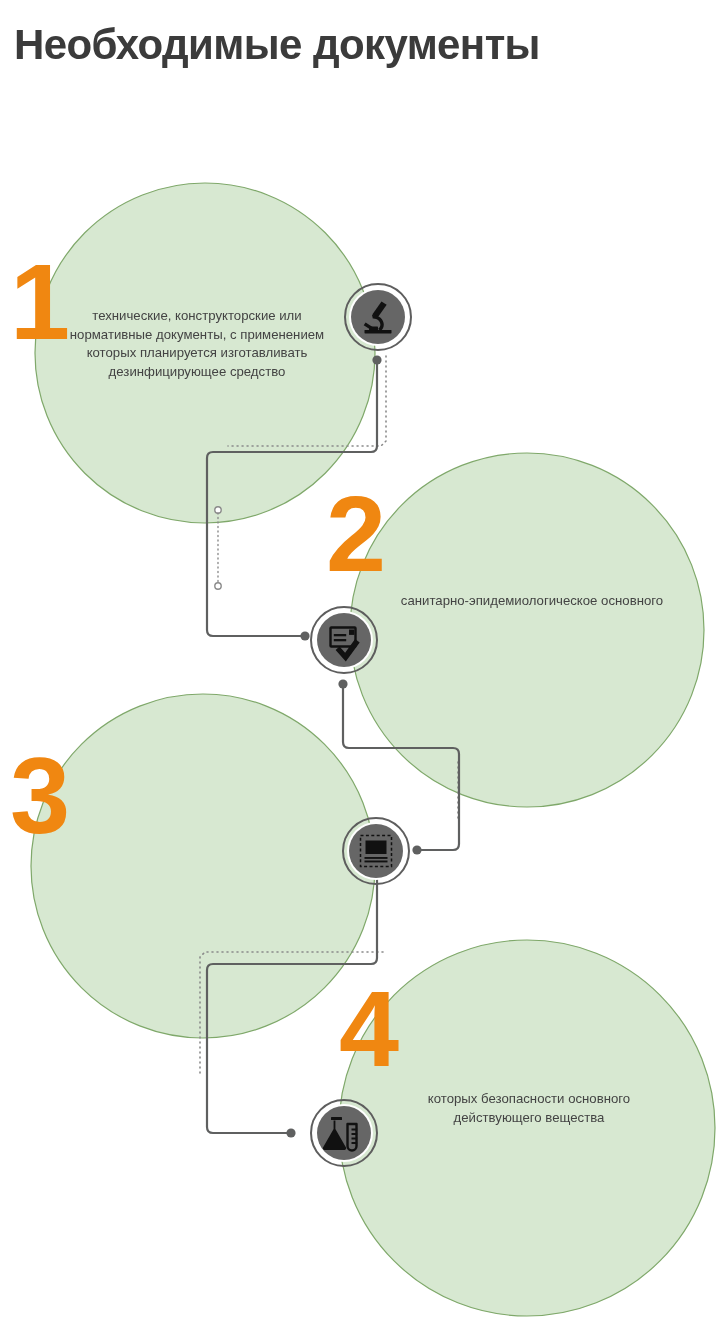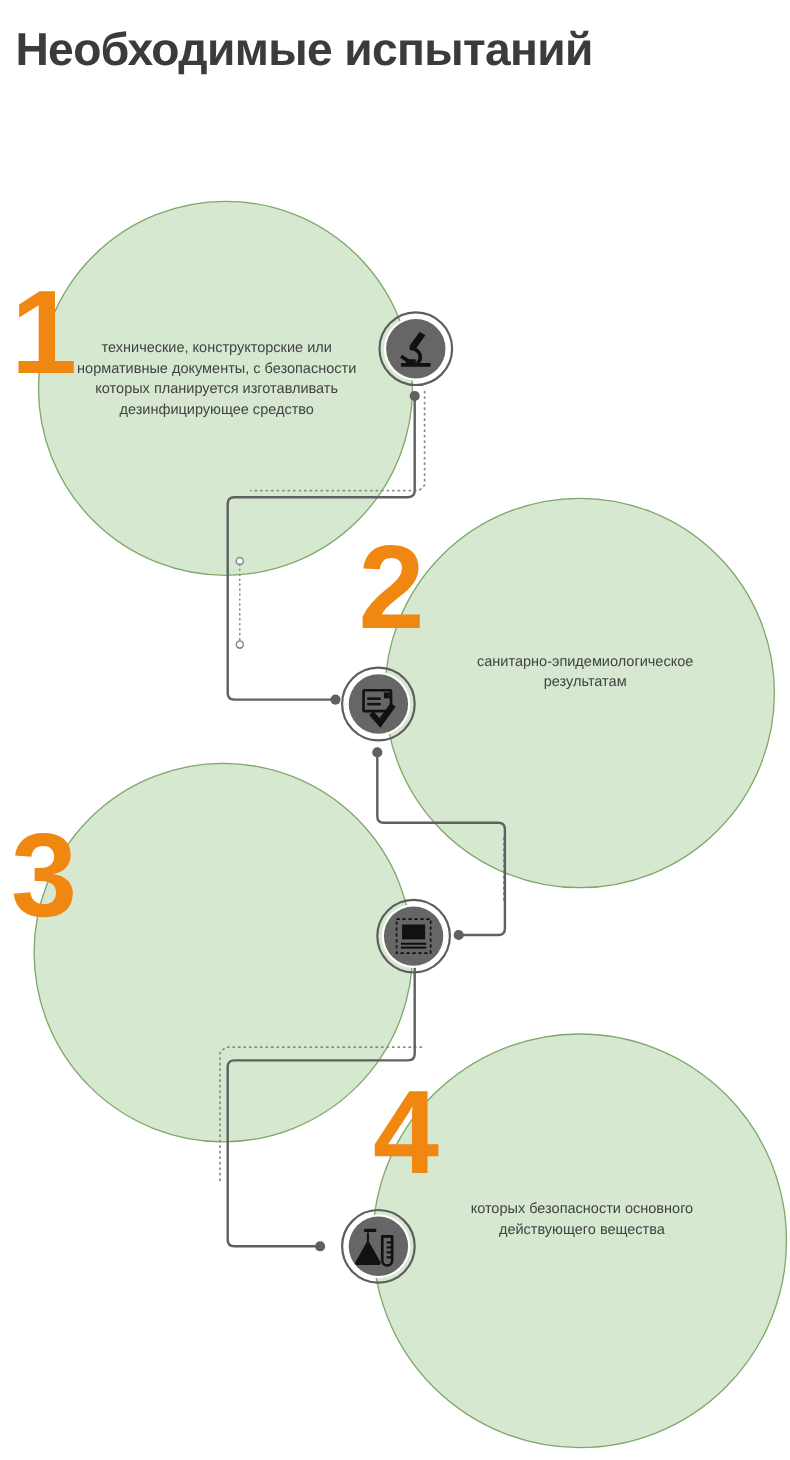--- a/index.html
+++ b/index.html
@@ -112,22 +112,22 @@
   </svg>
 
   <div class="num-layer">
     <div class="step-number" style="left:10px;  top:248px;">1</div>
     <div class="step-number" style="left:326px; top:480px;">2</div>
     <div class="step-number" style="left:10px;  top:742px;">3</div>
     <div class="step-number" style="left:339px; top:975px;">4</div>
   </div>
 
   <div class="txt-layer">
-    <div class="step-text" style="left:63px; top:307px; width:268px;">технические, конструкторские или нормативные документы, с безопасности которых планируется изготавливать дезинфицирующее средство</div>
-    <div class="step-text" style="left:398px; top:592px; width:268px;">санитарно-эпидемиологическое результатам</div>
+    <div class="step-text" style="left:63px; top:307px; width:268px;">технические, конструкторские или нормативные документы, с применением которых планируется изготавливать дезинфицирующее средство</div>
+    <div class="step-text" style="left:398px; top:592px; width:268px;">санитарно-эпидемиологическое основного</div>
     <div class="step-text" style="left:398px; top:1090px; width:262px;">которых безопасности основного действующего вещества</div>
   </div>
 
   <svg class="svg-layer icon-layer" viewBox="0 0 718 1327" width="718" height="1327">
 
     <g>
       <circle cx="378" cy="317" r="33" fill="none" stroke="#5e5e5e" stroke-width="2"></circle>
       <circle cx="378" cy="317" r="29" fill="#ffffff"></circle>
       <circle cx="378" cy="317" r="27" fill="#666666"></circle>
       <g fill="#111111">
@@ -177,15 +177,15 @@
         <path d="M 347.5 1124.0 l 9.0 0 0 22.0 c 0 2.5 -2.0 4.5 -4.5 4.5
                  c -2.5 0 -4.5 -2.0 -4.5 -4.5 z" fill="none" stroke="#111111" stroke-width="2.4" stroke-linejoin="round"></path>
         <rect x="351.5" y="1128.5" width="5.6" height="2.0"></rect>
         <rect x="351.5" y="1133.0" width="5.6" height="2.0"></rect>
         <rect x="351.5" y="1137.5" width="5.6" height="2.0"></rect>
         <rect x="351.5" y="1142.0" width="5.6" height="2.0"></rect>
       </g>
     </g>
   </svg>
 
-  <div class="page-title">Необходимые испытаний</div>
+  <div class="page-title">Необходимые документы</div>
 
 </div>
 
 </body></html>

